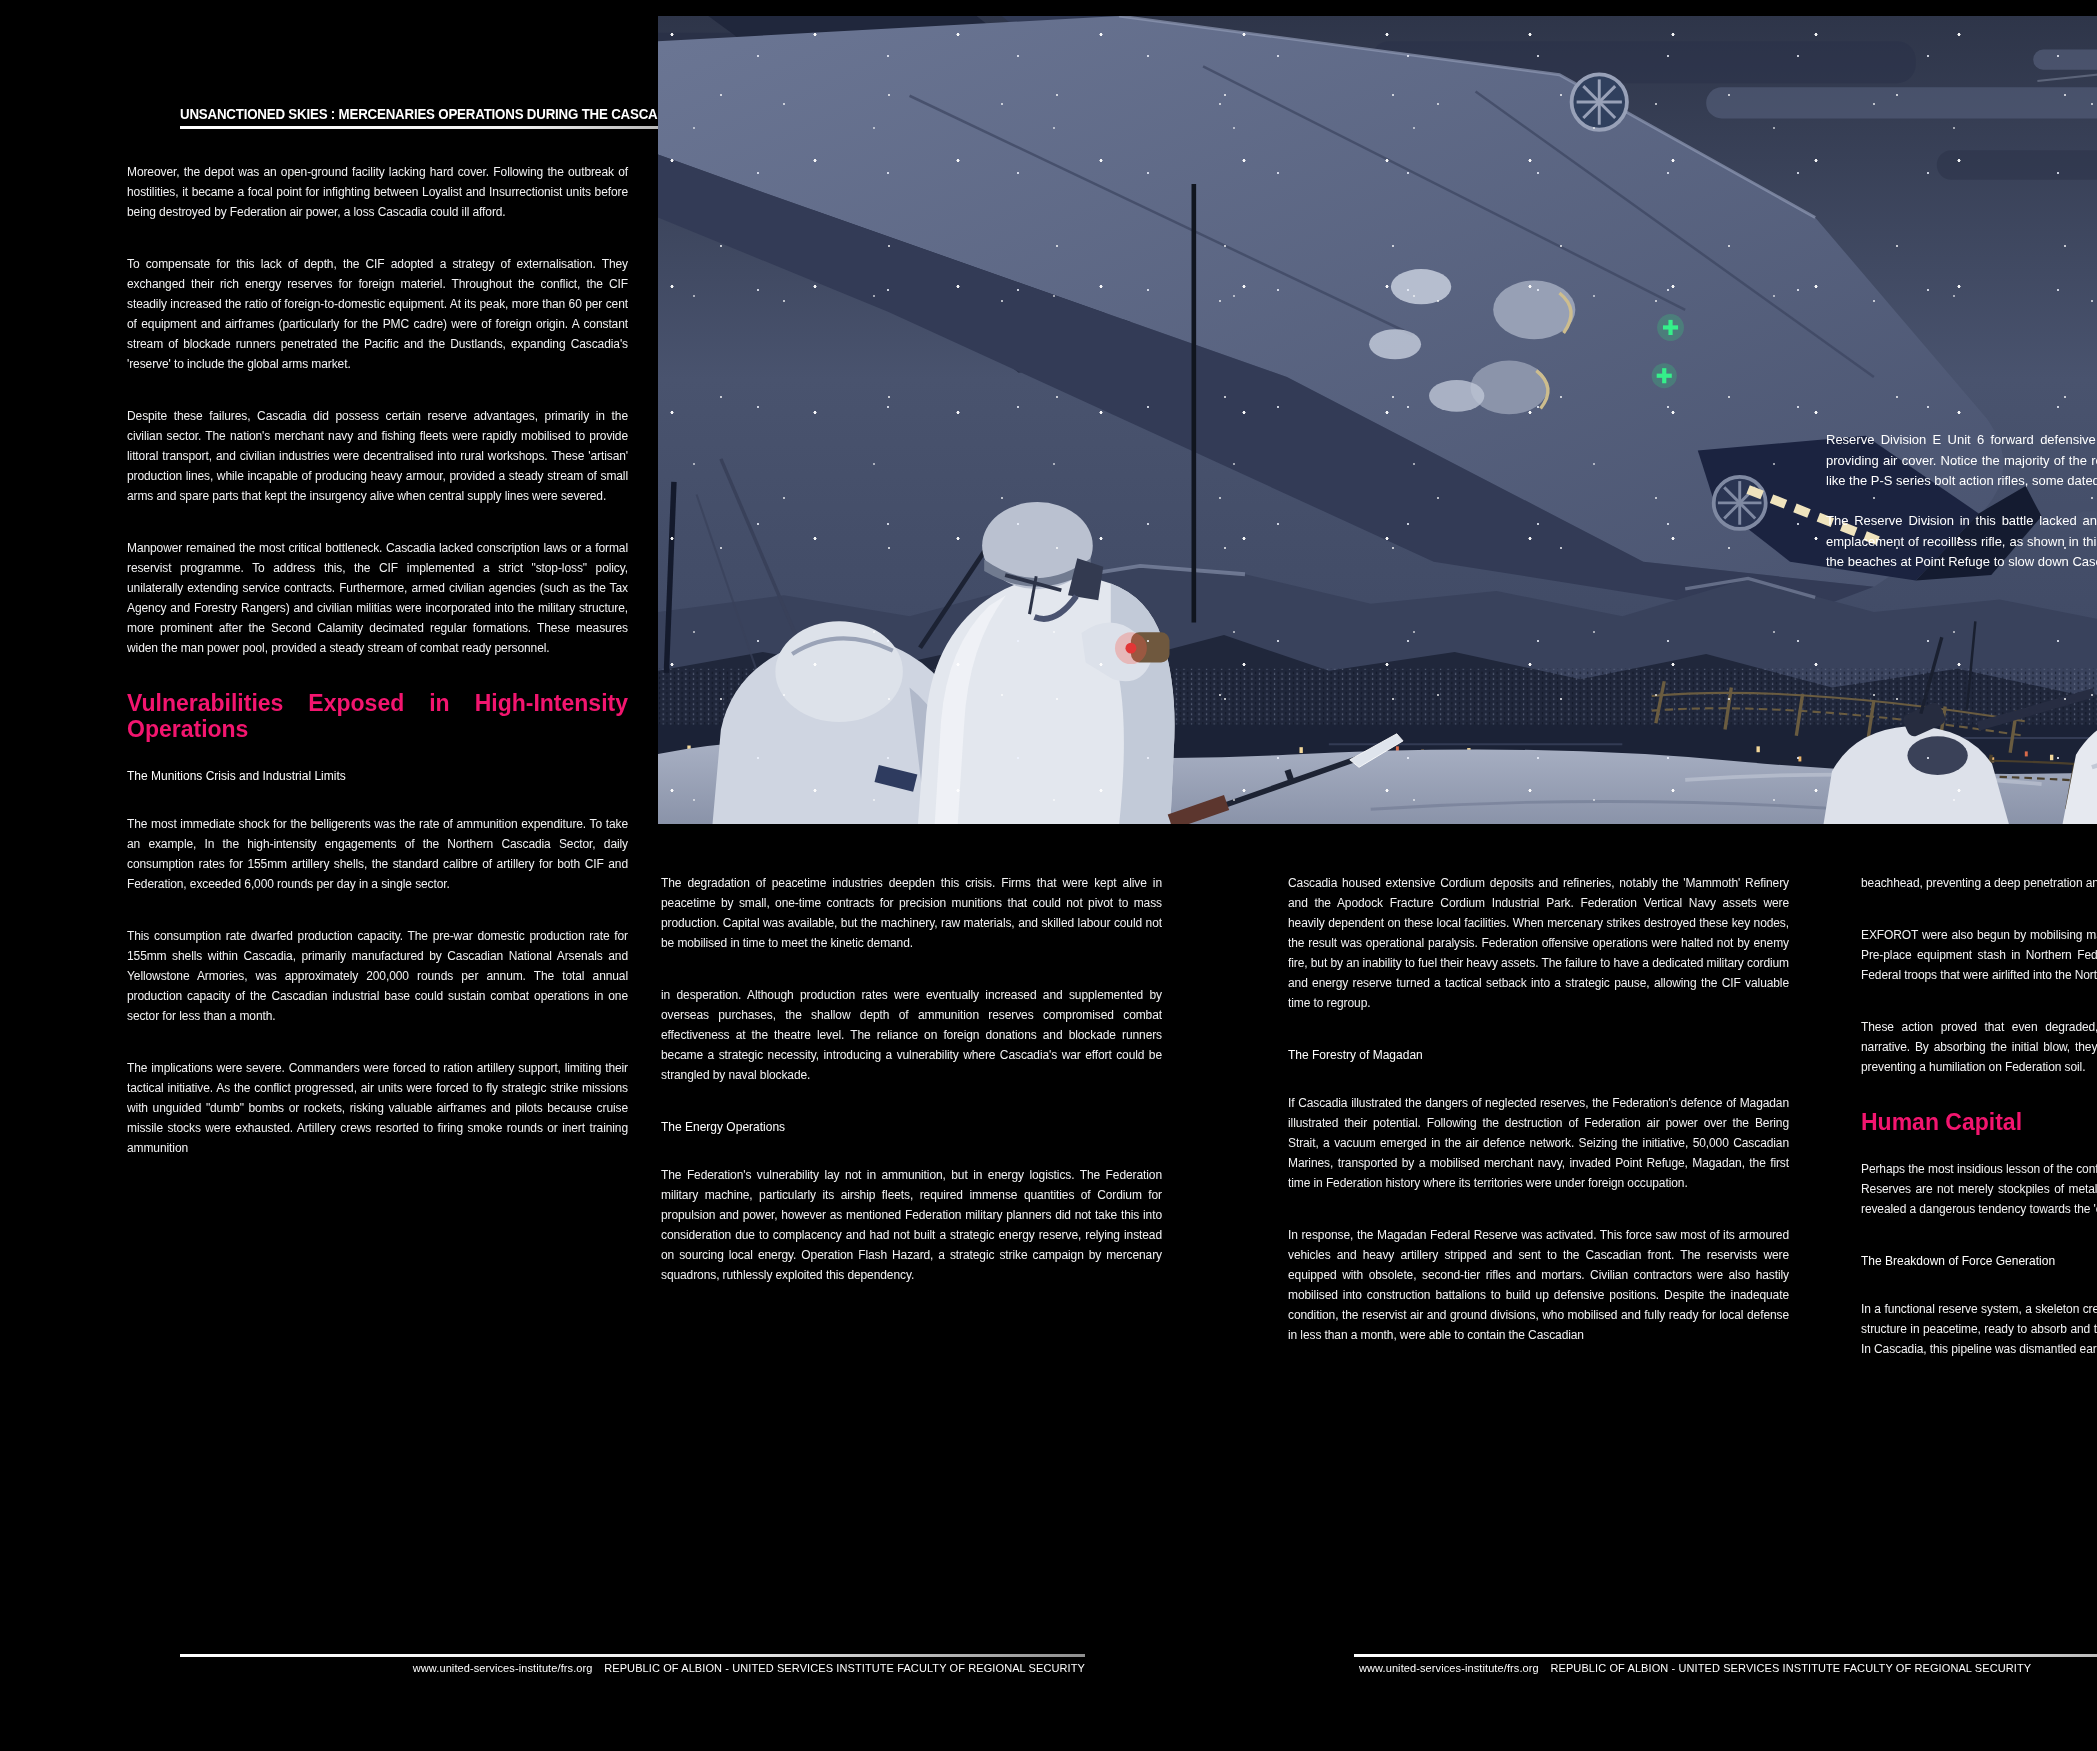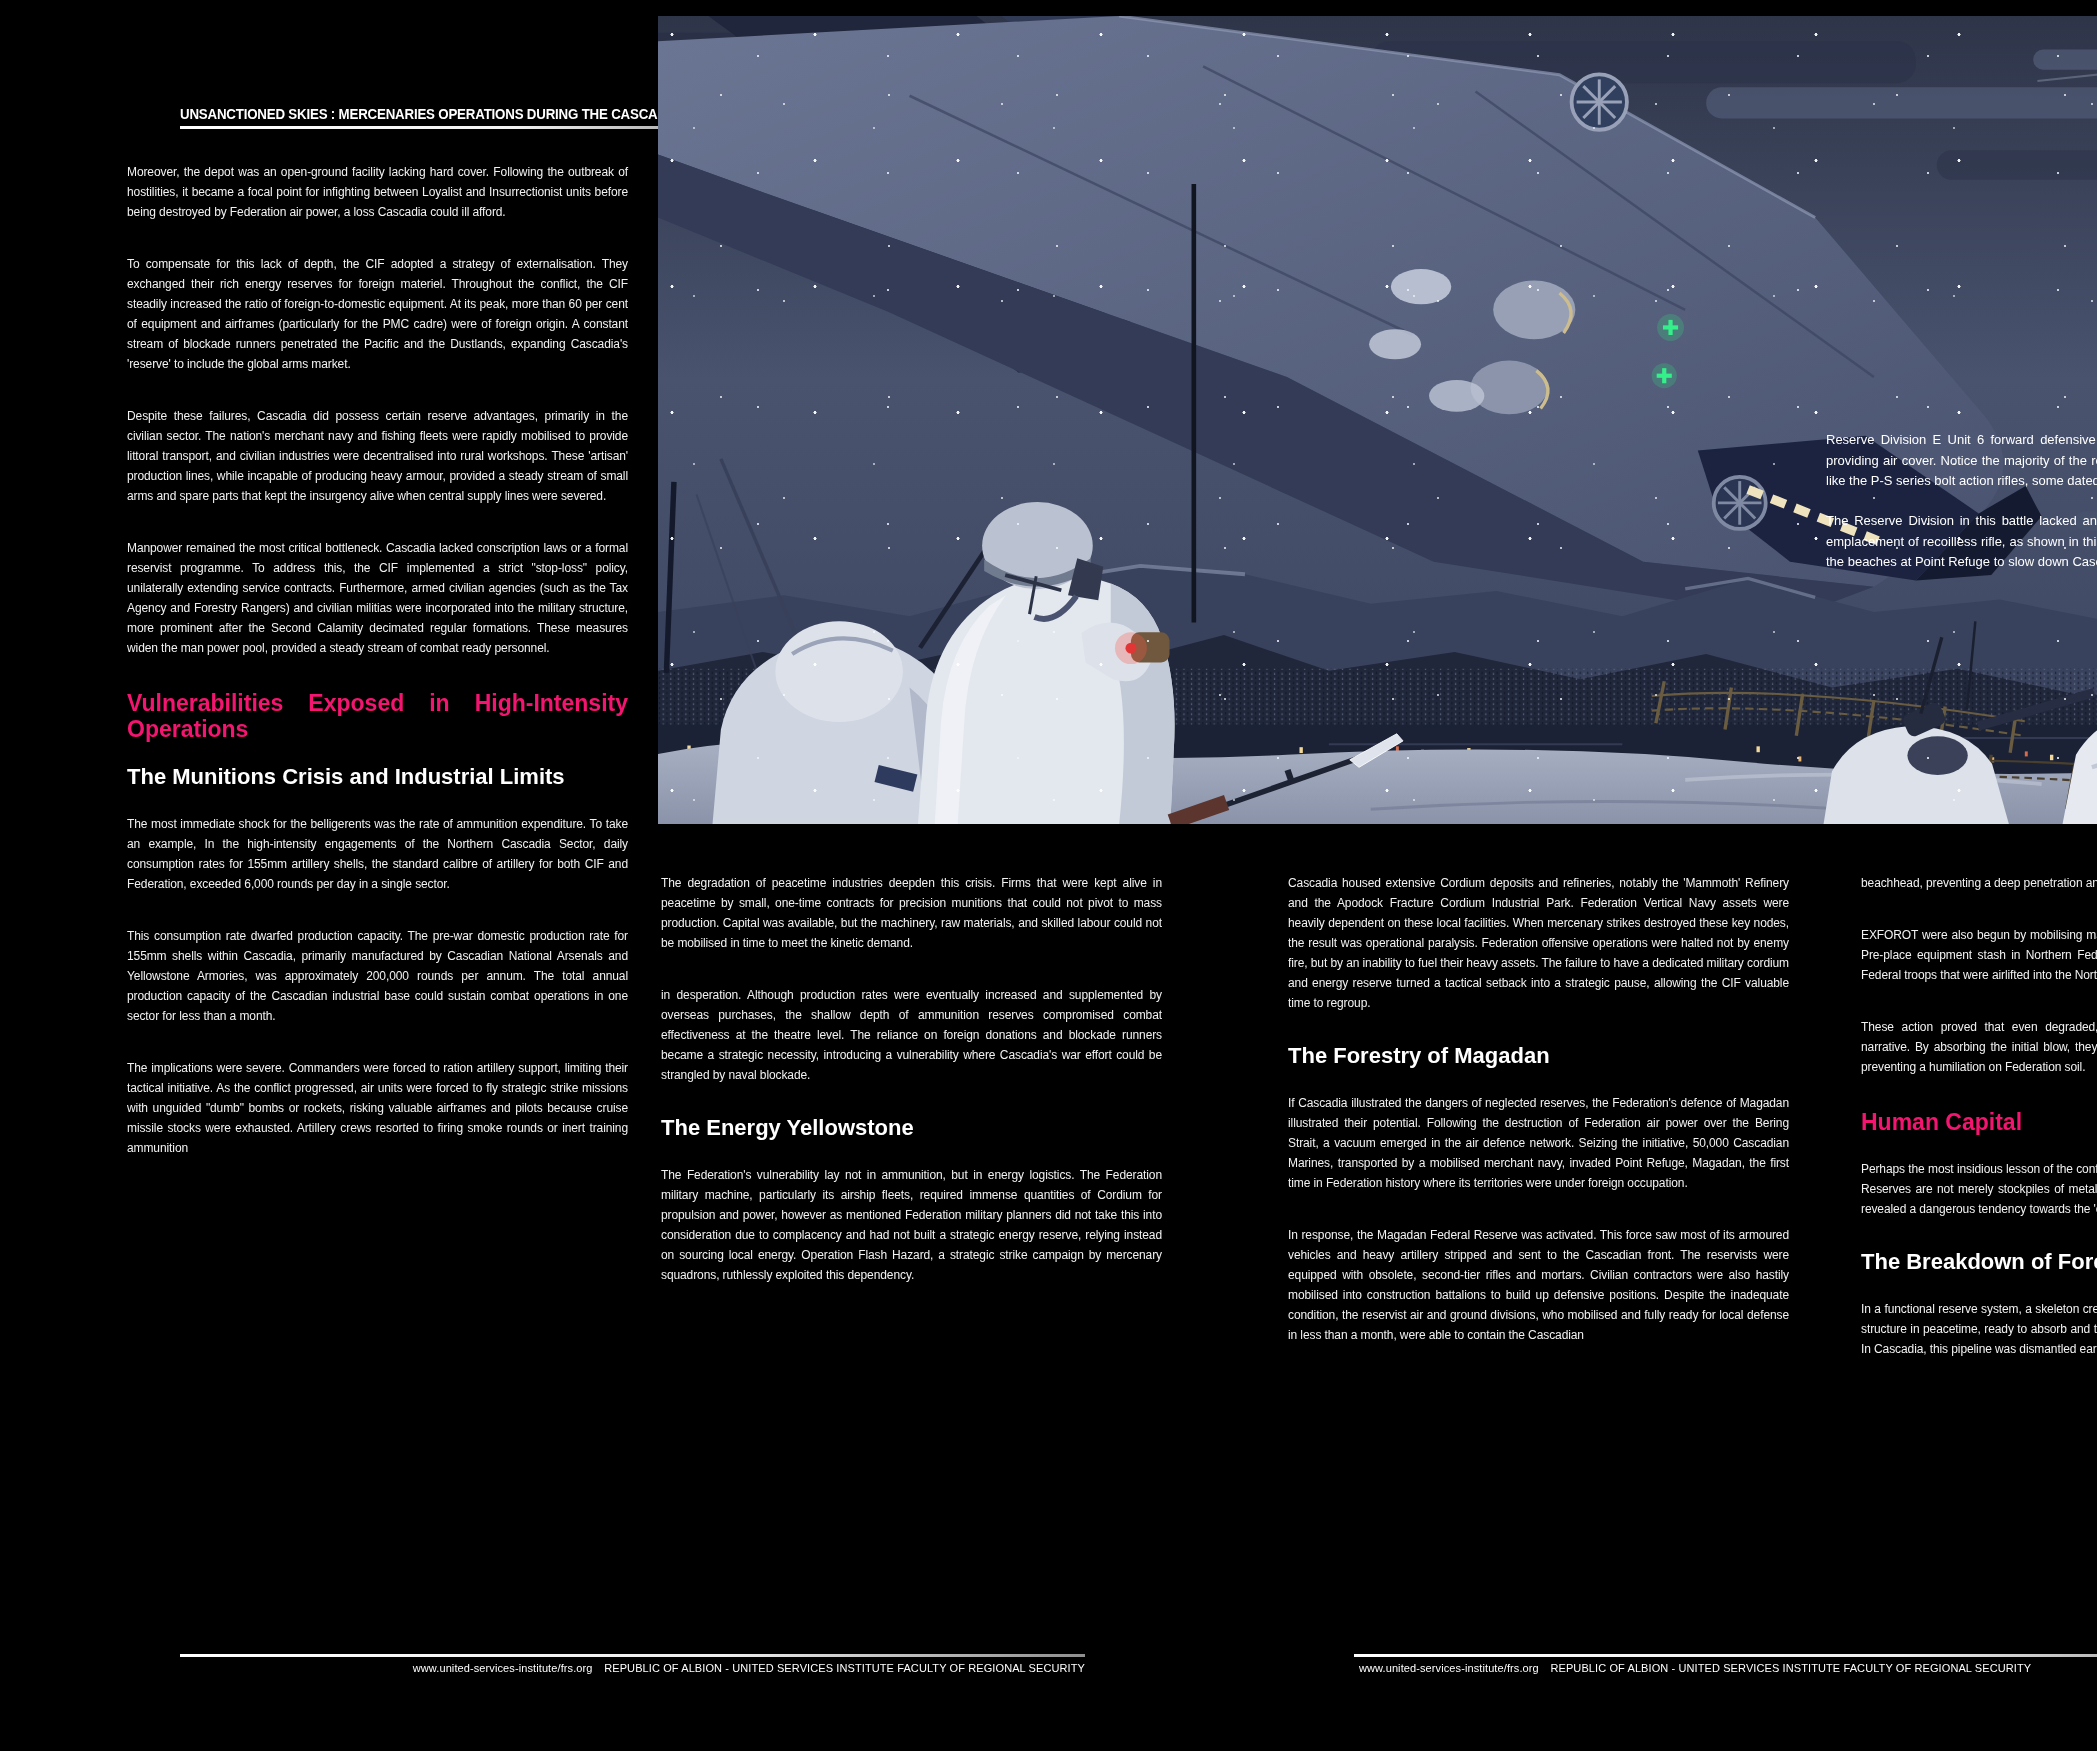--- a/index.html
+++ b/index.html
@@ -23,21 +23,21 @@
   .col { position:absolute; width:501px; }
   .col p {
     font-size:12px; line-height:20px; text-align:justify;
     letter-spacing:-0.1px; margin-bottom:32px; color:#f2f2f3;
   }
   .col .h-pink {
     font-size:23px; line-height:26px; font-weight:bold; color:#F3156F;
     text-align:justify; margin:7.6px 0 24px 0;
   }
   .col .h-sub {
-    font-size:22px; line-height:21px; font-weight:bold; color:#ffffff;
+    font-size:12px; line-height:21px; font-weight:normal; color:#ffffff;
     margin:2.5px 0 27px 0;
   }
   #col1 { left:127px; top:162px; }
   #col2 { left:661px; top:873px; }
   #col3 { left:1288px; top:873px; }
   #col4 { left:1861px; top:873px; }
 
   
   .illustration { left:658px; top:16px; width:1719px; height:808px; background:#3B4560; }
   .illustration svg { position:absolute; inset:0; width:100%; height:100%; display:block; }
@@ -341,21 +341,21 @@
   <div class="h-pink">Vulnerabilities Exposed in High-Intensity Operations</div>
   <div class="h-sub">The Munitions Crisis and Industrial Limits</div>
   <p>The most immediate shock for the belligerents  was the rate of ammunition expenditure. To take an example, In the high-intensity engagements of the Northern Cascadia Sector, daily consumption rates for 155mm artillery shells, the standard calibre of artillery for both CIF and Federation, exceeded 6,000 rounds per day in a single sector.</p>
   <p>This consumption rate dwarfed production capacity. The pre-war domestic production rate for 155mm shells within Cascadia, primarily manufactured by Cascadian National Arsenals and Yellowstone Armories, was approximately 200,000 rounds per annum. The total annual production capacity of the Cascadian industrial base could sustain combat operations in one sector for less than a month.</p>
   <p>The implications were severe. Commanders were forced to ration artillery support, limiting their tactical initiative. As the conflict progressed, air units were forced to fly strategic strike missions with unguided "dumb" bombs or rockets, risking valuable airframes and pilots because cruise missile stocks were exhausted. Artillery crews resorted to firing smoke rounds or inert training ammunition</p>
 </div>
 
 <div class="col" id="col2">
   <p>The degradation of peacetime industries deepden this crisis. Firms that were kept alive in peacetime by small, one-time contracts for precision munitions that could not pivot to mass production. Capital was available, but the machinery, raw materials, and skilled labour could not be mobilised in time to meet the kinetic demand.</p>
   <p>in desperation. Although production rates were eventually increased and supplemented by overseas purchases, the shallow depth of ammunition reserves compromised combat effectiveness at the theatre level. The reliance on foreign donations and blockade runners became a strategic necessity, introducing a vulnerability where Cascadia's war effort could be strangled by naval blockade.</p>
-  <div class="h-sub">The Energy Yellowstone</div>
+  <div class="h-sub">The Energy Operations</div>
   <p>The Federation's vulnerability lay not in ammunition, but in energy logistics. The Federation military machine, particularly its airship fleets, required immense quantities of Cordium for propulsion and power, however as mentioned Federation military planners did not take this into consideration due to complacency and had not built a strategic energy reserve, relying instead on sourcing local energy. Operation Flash Hazard, a strategic strike campaign by mercenary squadrons, ruthlessly exploited this dependency.</p>
 </div>
 
 <div class="col" id="col3">
   <p>Cascadia housed extensive Cordium deposits and refineries, notably the 'Mammoth' Refinery and the Apodock Fracture Cordium Industrial Park. Federation Vertical Navy assets were heavily dependent on these local facilities. When mercenary strikes destroyed these key nodes, the result was operational paralysis. Federation offensive operations were halted not by enemy fire, but by an inability to fuel their heavy assets. The failure to have a dedicated military cordium and energy  reserve turned a tactical setback into a strategic pause, allowing the CIF valuable time to regroup.</p>
   <div class="h-sub">The Forestry of Magadan</div>
   <p>If Cascadia illustrated the dangers of neglected reserves, the Federation's defence of Magadan illustrated their potential. Following the destruction of Federation air power over the Bering Strait, a vacuum emerged in the air defence network. Seizing the initiative, 50,000 Cascadian Marines, transported by a mobilised merchant navy, invaded Point Refuge, Magadan, the first time in Federation history where its territories were under foreign occupation.</p>
   <p>In response, the Magadan Federal Reserve was activated. This force saw most of its armoured vehicles and heavy artillery stripped and sent to the Cascadian front. The reservists were equipped with obsolete, second-tier rifles and mortars. Civilian contractors were also hastily mobilised into construction battalions to build up defensive positions. Despite the inadequate condition,  the reservist air and ground divisions, who mobilised and fully ready for local defense in less than a month, were able to contain the Cascadian</p>
 </div>
 

